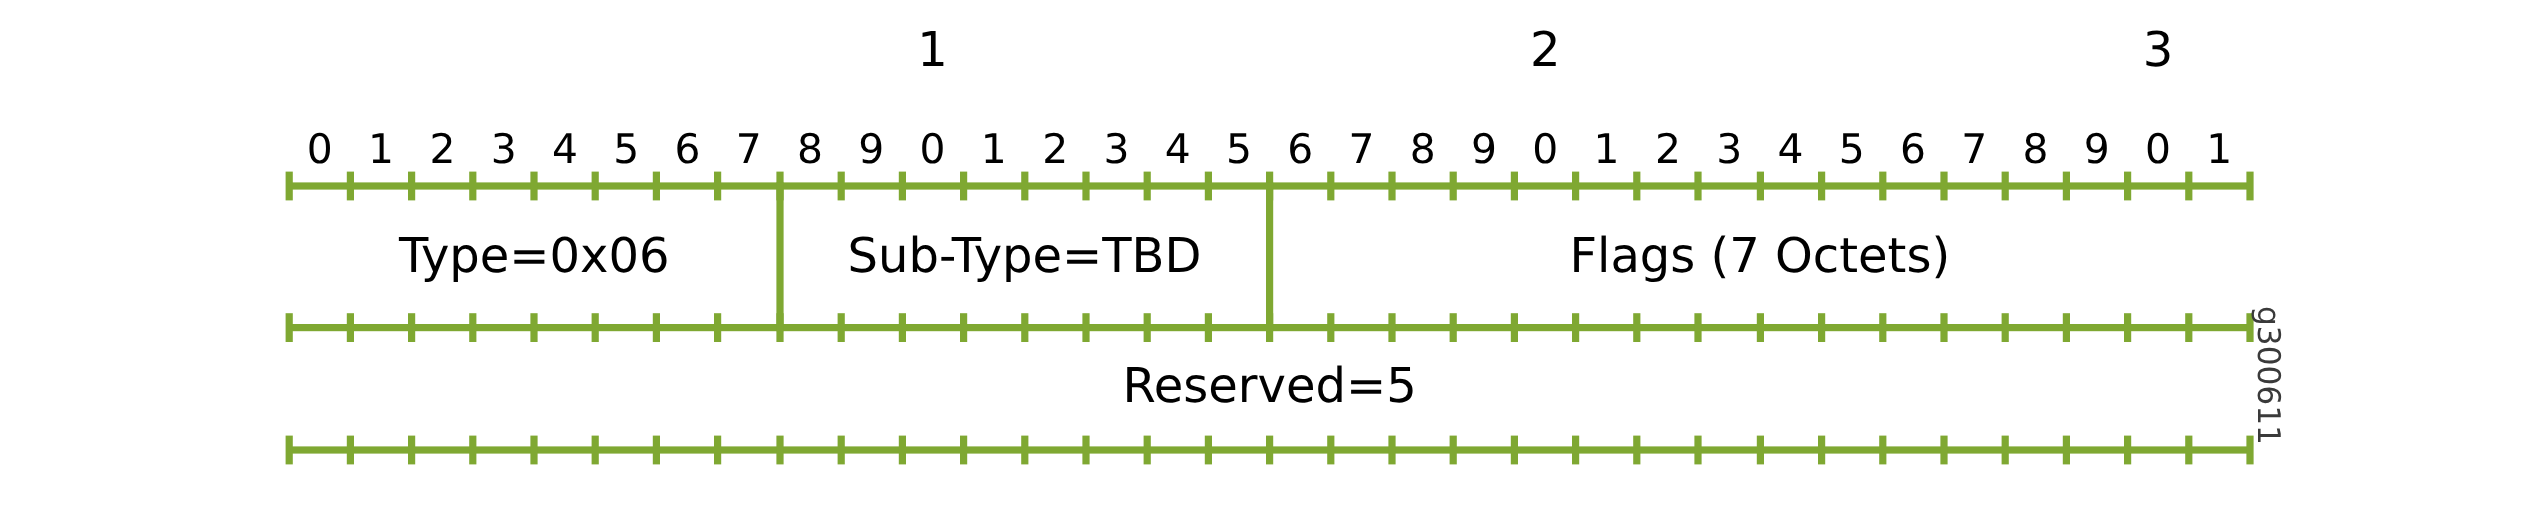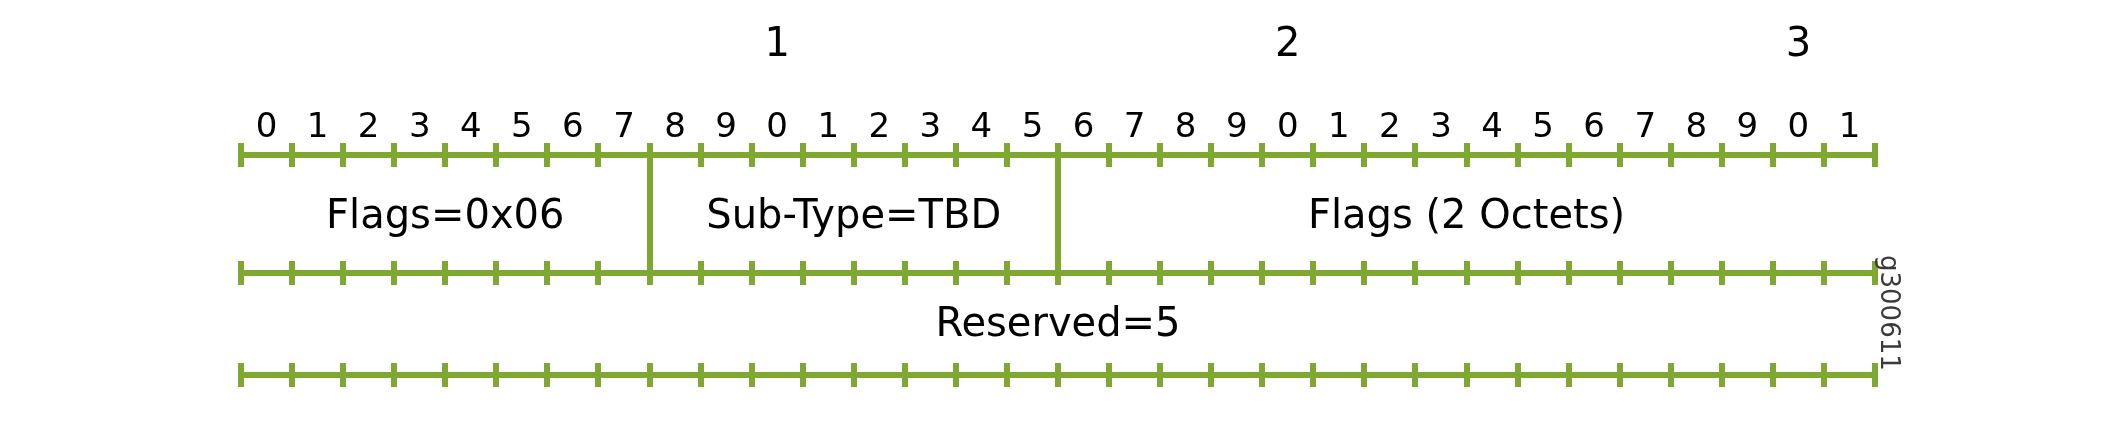--- a/index.html
+++ b/index.html
@@ -181,24 +181,24 @@
       <div class="tick" style="background: rgb(127, 168, 50); left: 1324.62px;"></div>
       <div class="tick" style="background: rgb(127, 168, 50); left: 1375.69px;"></div>
       <div class="tick" style="background: rgb(127, 168, 50); left: 1426.75px;"></div>
       <div class="tick" style="background: rgb(127, 168, 50); left: 1477.81px;"></div>
       <div class="tick" style="background: rgb(127, 168, 50); left: 1528.88px;"></div>
       <div class="tick" style="background: rgb(127, 168, 50); left: 1579.94px;"></div>
       <div class="tick" style="background: rgb(127, 168, 50); left: 1631px;"></div>
     </div>
 
   <div id="frow0">
-      <div class="flabel" style="left: 241px; width: 408.5px; top: 194px;">Flags=0x06</div>
+      <div class="flabel" style="left: 241px; width: 408.5px; top: 194px;">Type=0x06</div>
       <div class="flabel" style="left: 649.5px; width: 408.5px; top: 194px;">Sub-Type=TBD</div>
       <div class="divider" style="background: rgb(127, 168, 50); left: 646.5px; top: 152px; height: 124px;"></div>
-      <div class="flabel" style="left: 1058px; width: 817px; top: 194px;">Flags (2 Octets)</div>
+      <div class="flabel" style="left: 1058px; width: 817px; top: 194px;">Flags (7 Octets)</div>
       <div class="divider" style="background: rgb(127, 168, 50); left: 1055px; top: 152px; height: 124px;"></div>
     </div>
   <div id="frow1">
       <div class="flabel" style="left: 241px; width: 1634px; top: 302px;">Reserved=5</div>
     </div>
 
   <div class="watermark">g300611</div>
 </div>
 
 </body></html>

